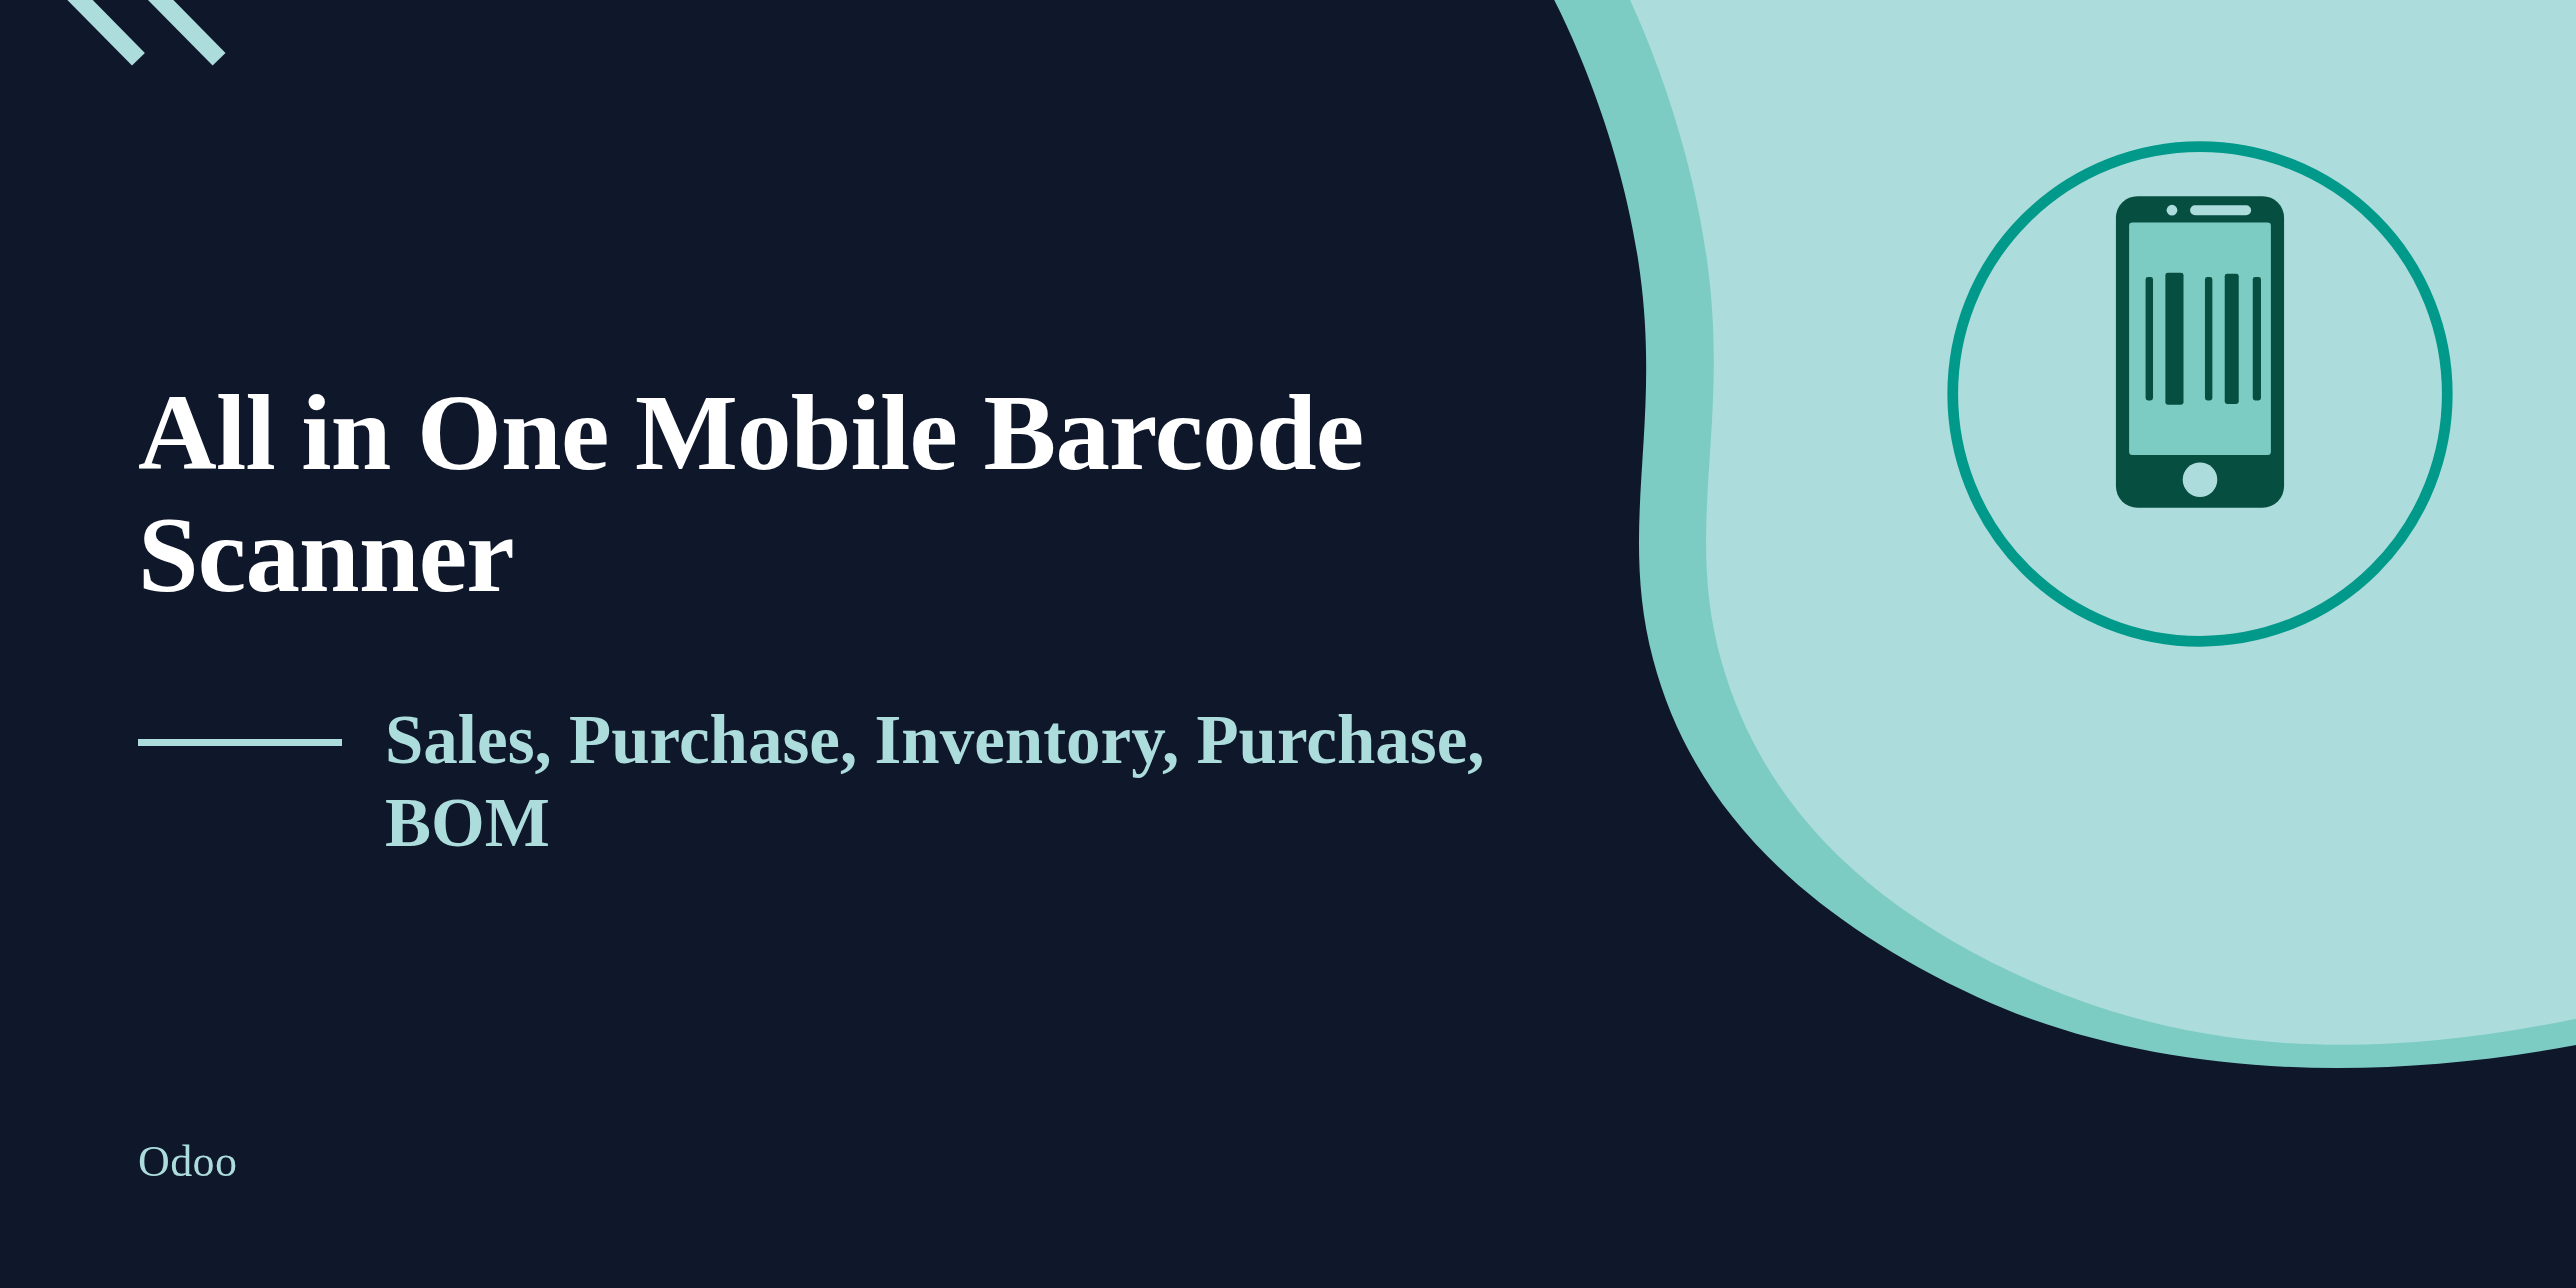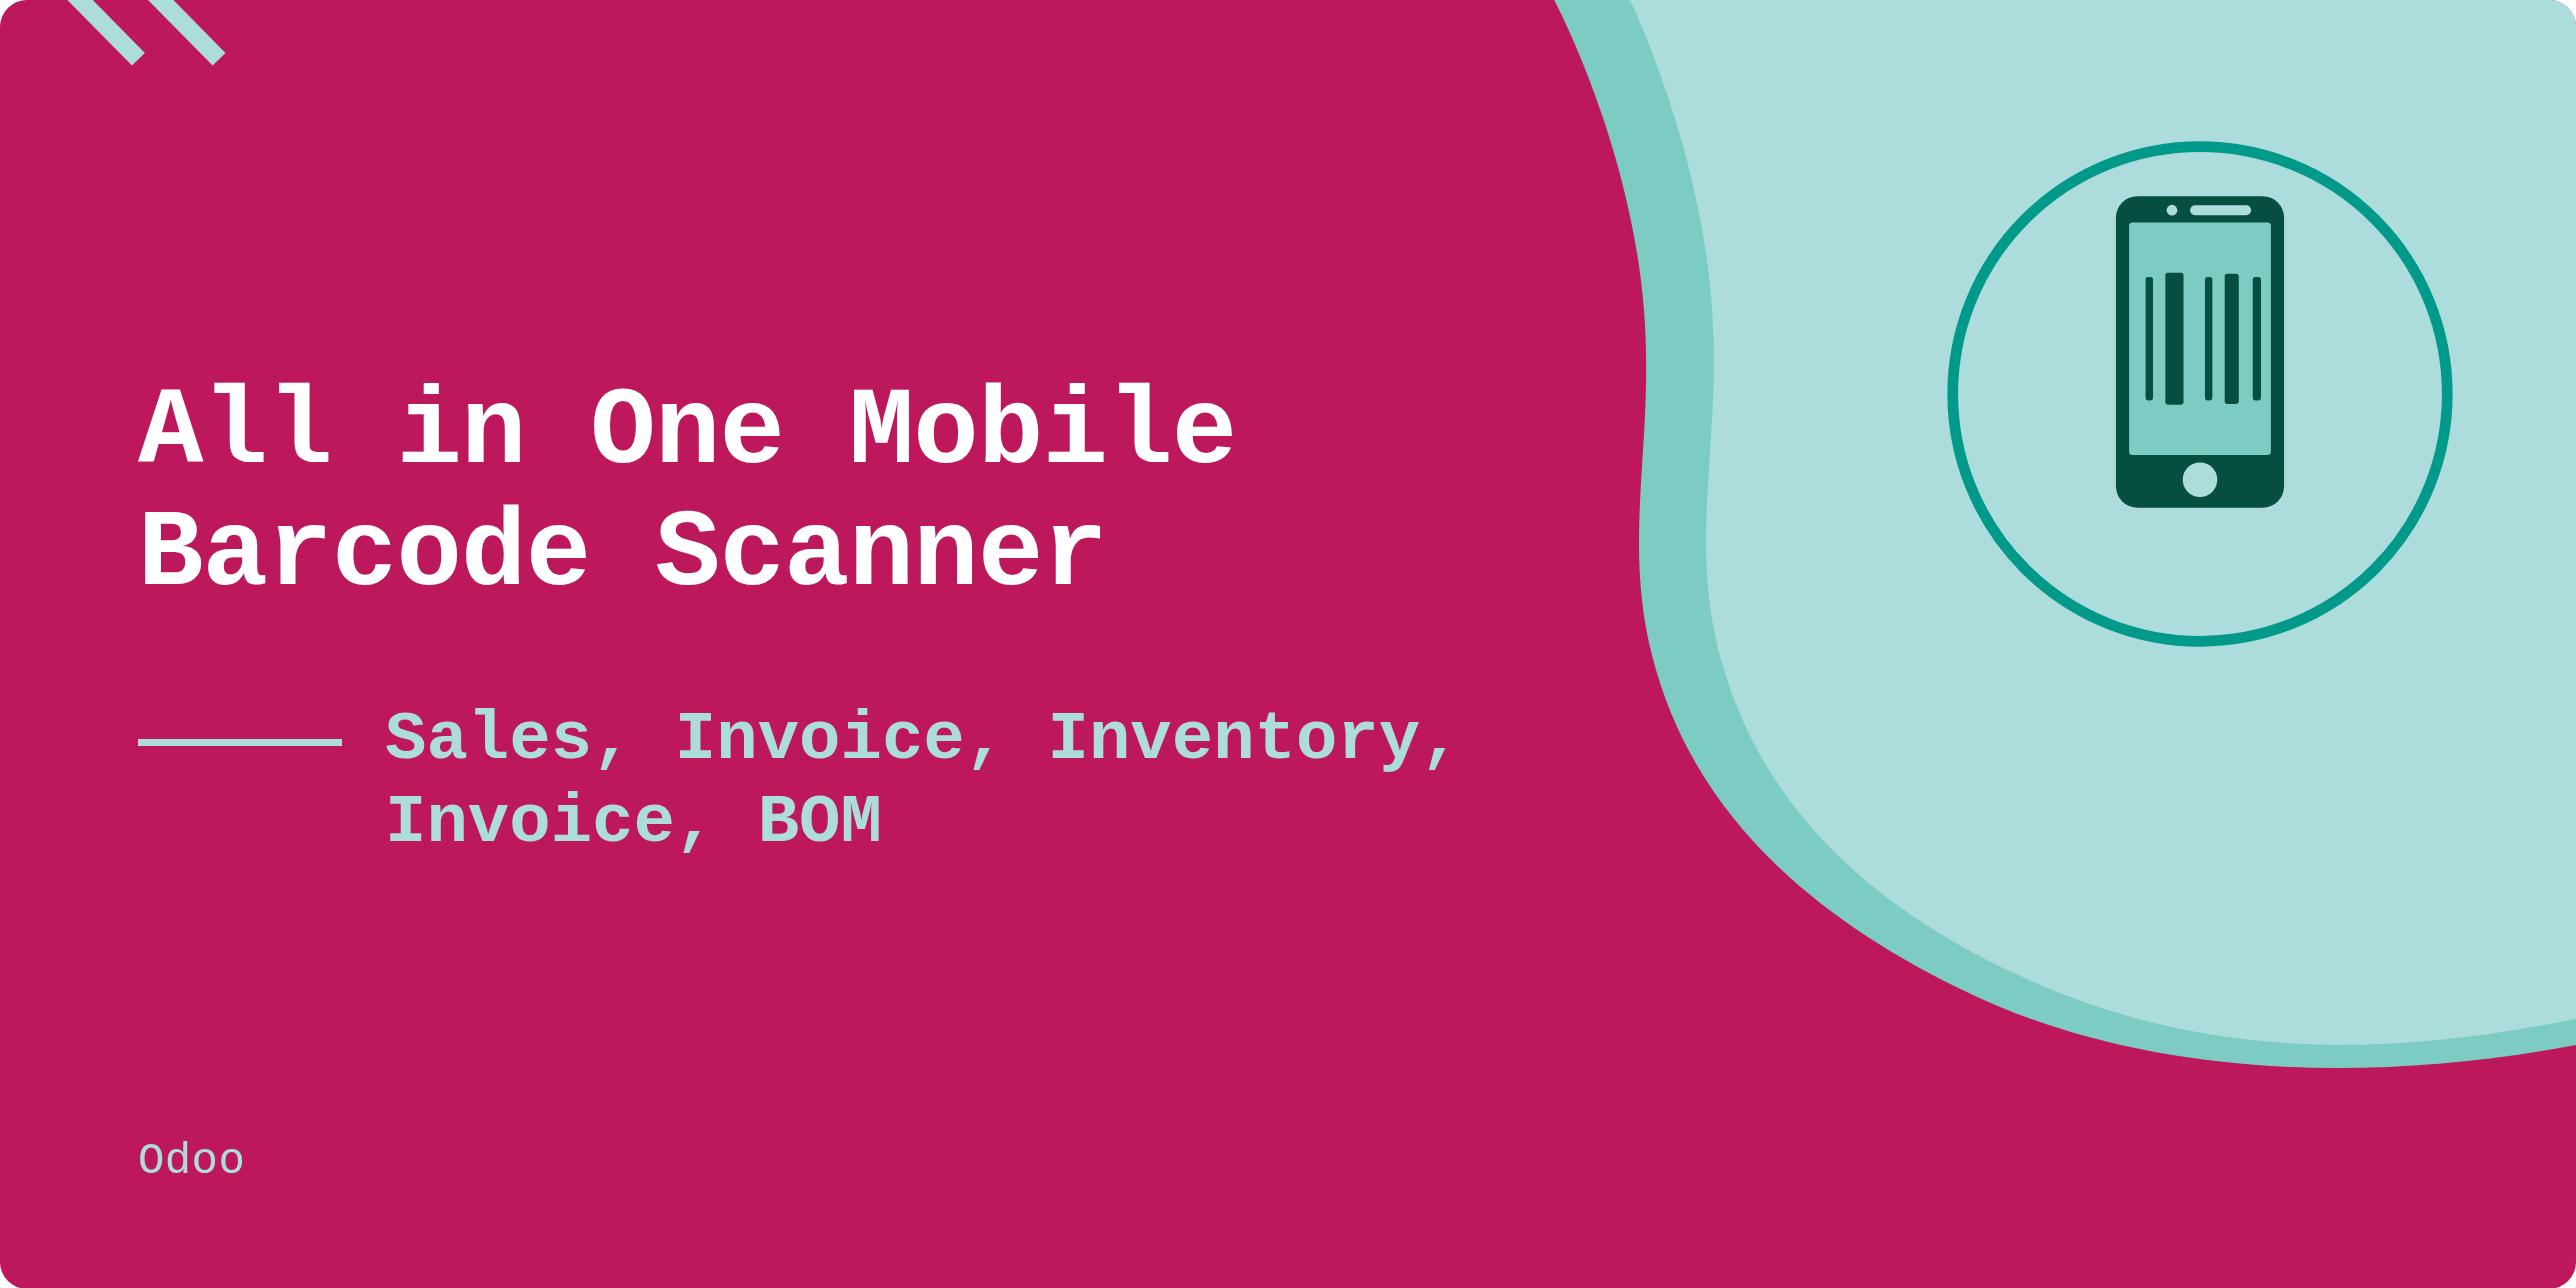--- a/index.html
+++ b/index.html
@@ -6,23 +6,22 @@
     margin: 0;
     padding: 0;
     background: #ffffff;
   }
 
   #slide {
     position: relative;
     width: 2576px;
     height: 1289px;
     overflow: hidden;
-    background: #be185d;
-    font-family: Liberation Mono, monospace;
-    border-radius: 27px;
+    background: #0f172a;
+    font-family: Liberation Serif, serif;
   }
 
   
   #bg-blobs {
     position: absolute;
     inset: 0;
     width: 100%;
     height: 100%;
     pointer-events: none;
   }
@@ -133,21 +132,21 @@
       <line x1="126" y1="-70" x2="266" y2="72"></line>
     </g>
   </svg>
 
   <div class="text-col">
 
     <h1 id="headline">All in One Mobile Barcode Scanner</h1>
 
     <div id="subhead-wrap">
       <span id="subhead-rule"></span>
-      <p id="subhead">Sales, Invoice, Inventory, Invoice, BOM</p>
+      <p id="subhead">Sales, Purchase, Inventory, Purchase, BOM</p>
     </div>
 
   </div>
 
   <p id="footer-label">Odoo</p>
 
   <svg id="icon-badge" viewBox="0 0 660 660">
 
     <circle cx="330" cy="330" r="300" fill="none" stroke="#00998A" stroke-width="13"></circle>
 

